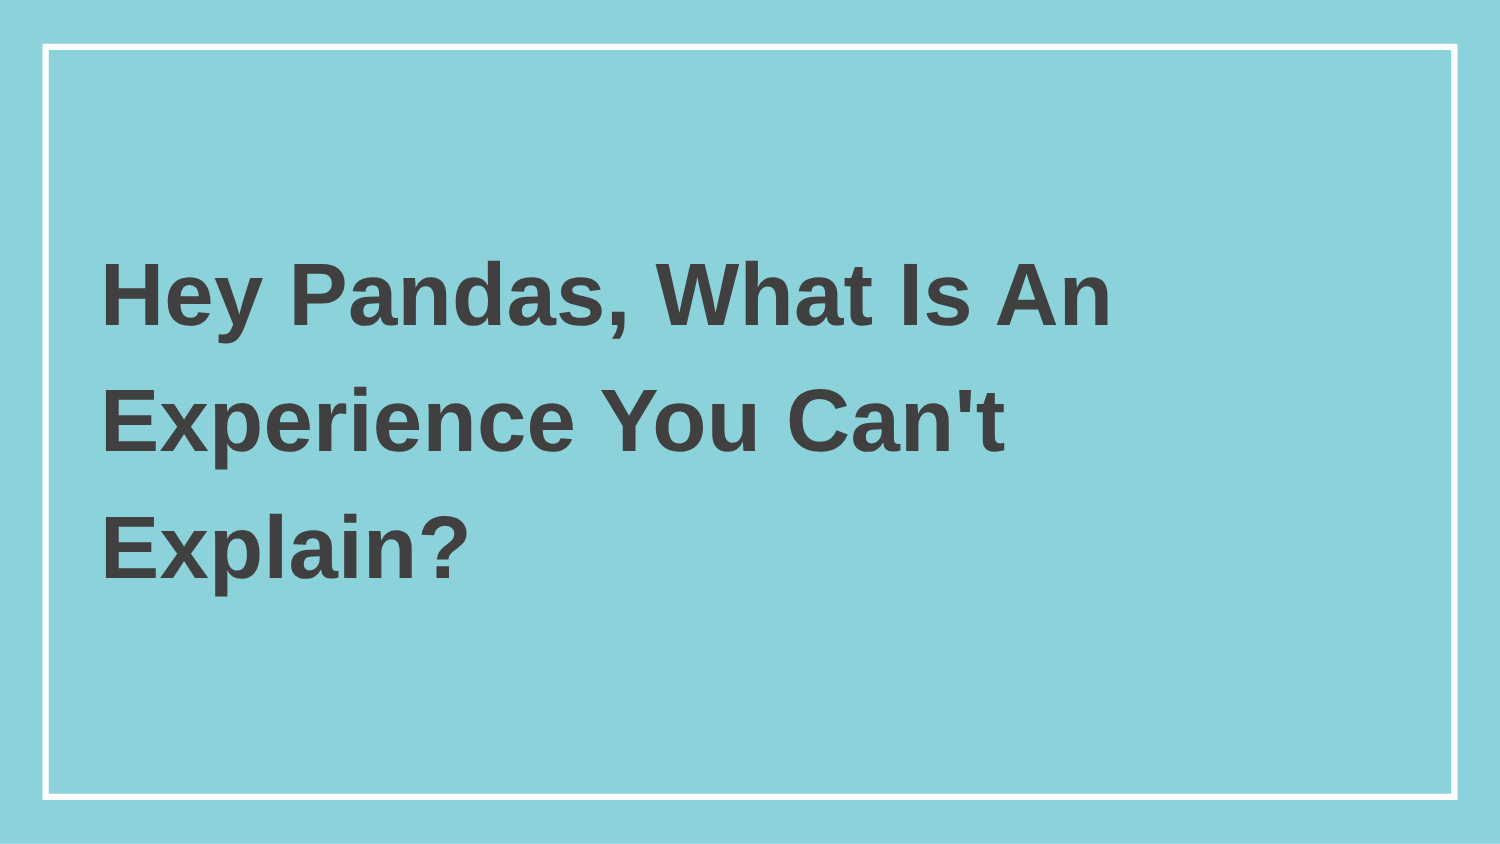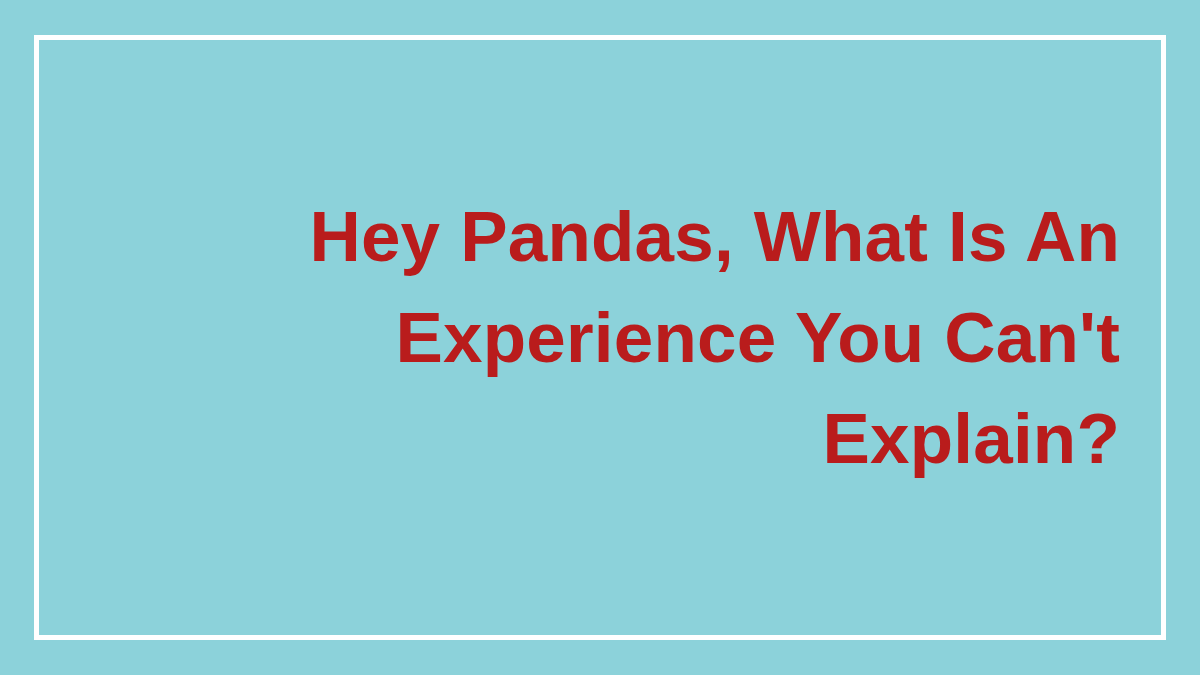--- a/index.html
+++ b/index.html
@@ -35,22 +35,22 @@
     top: 0;
     width: 1200px;
     height: 675px;
     display: flex;
     align-items: center;
     justify-content: center;
     pointer-events: none;
   }
   .title {
     width: 1040px;
-    text-align: right;
-    color: #b91c1c;
+    text-align: left;
+    color: #404040;
     font-family: "Liberation Sans", sans-serif;
     font-weight: bold;
     font-size: 71px;
     line-height: 101px;
     letter-spacing: 0.2px;
     margin: 0;
     white-space: pre-line;
   }
 </style>
 </head>

